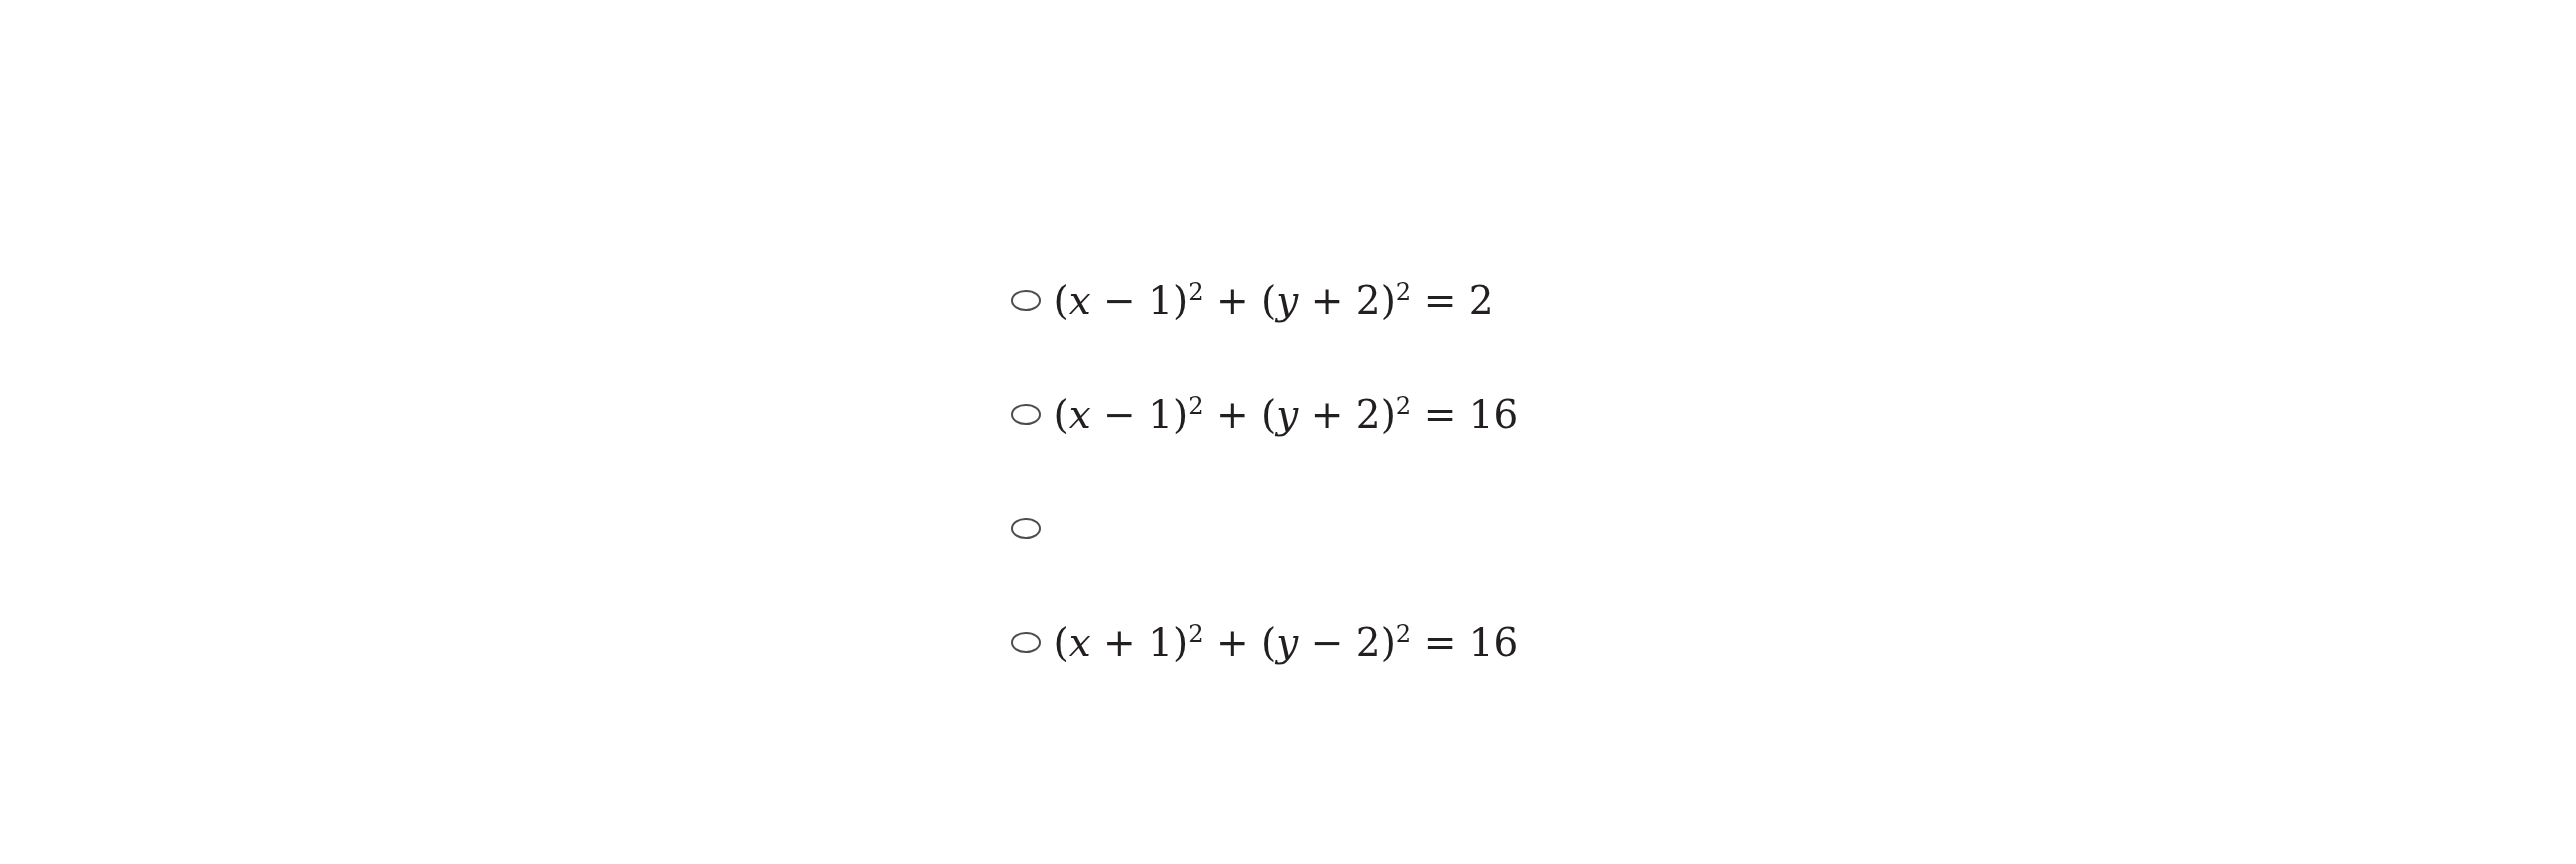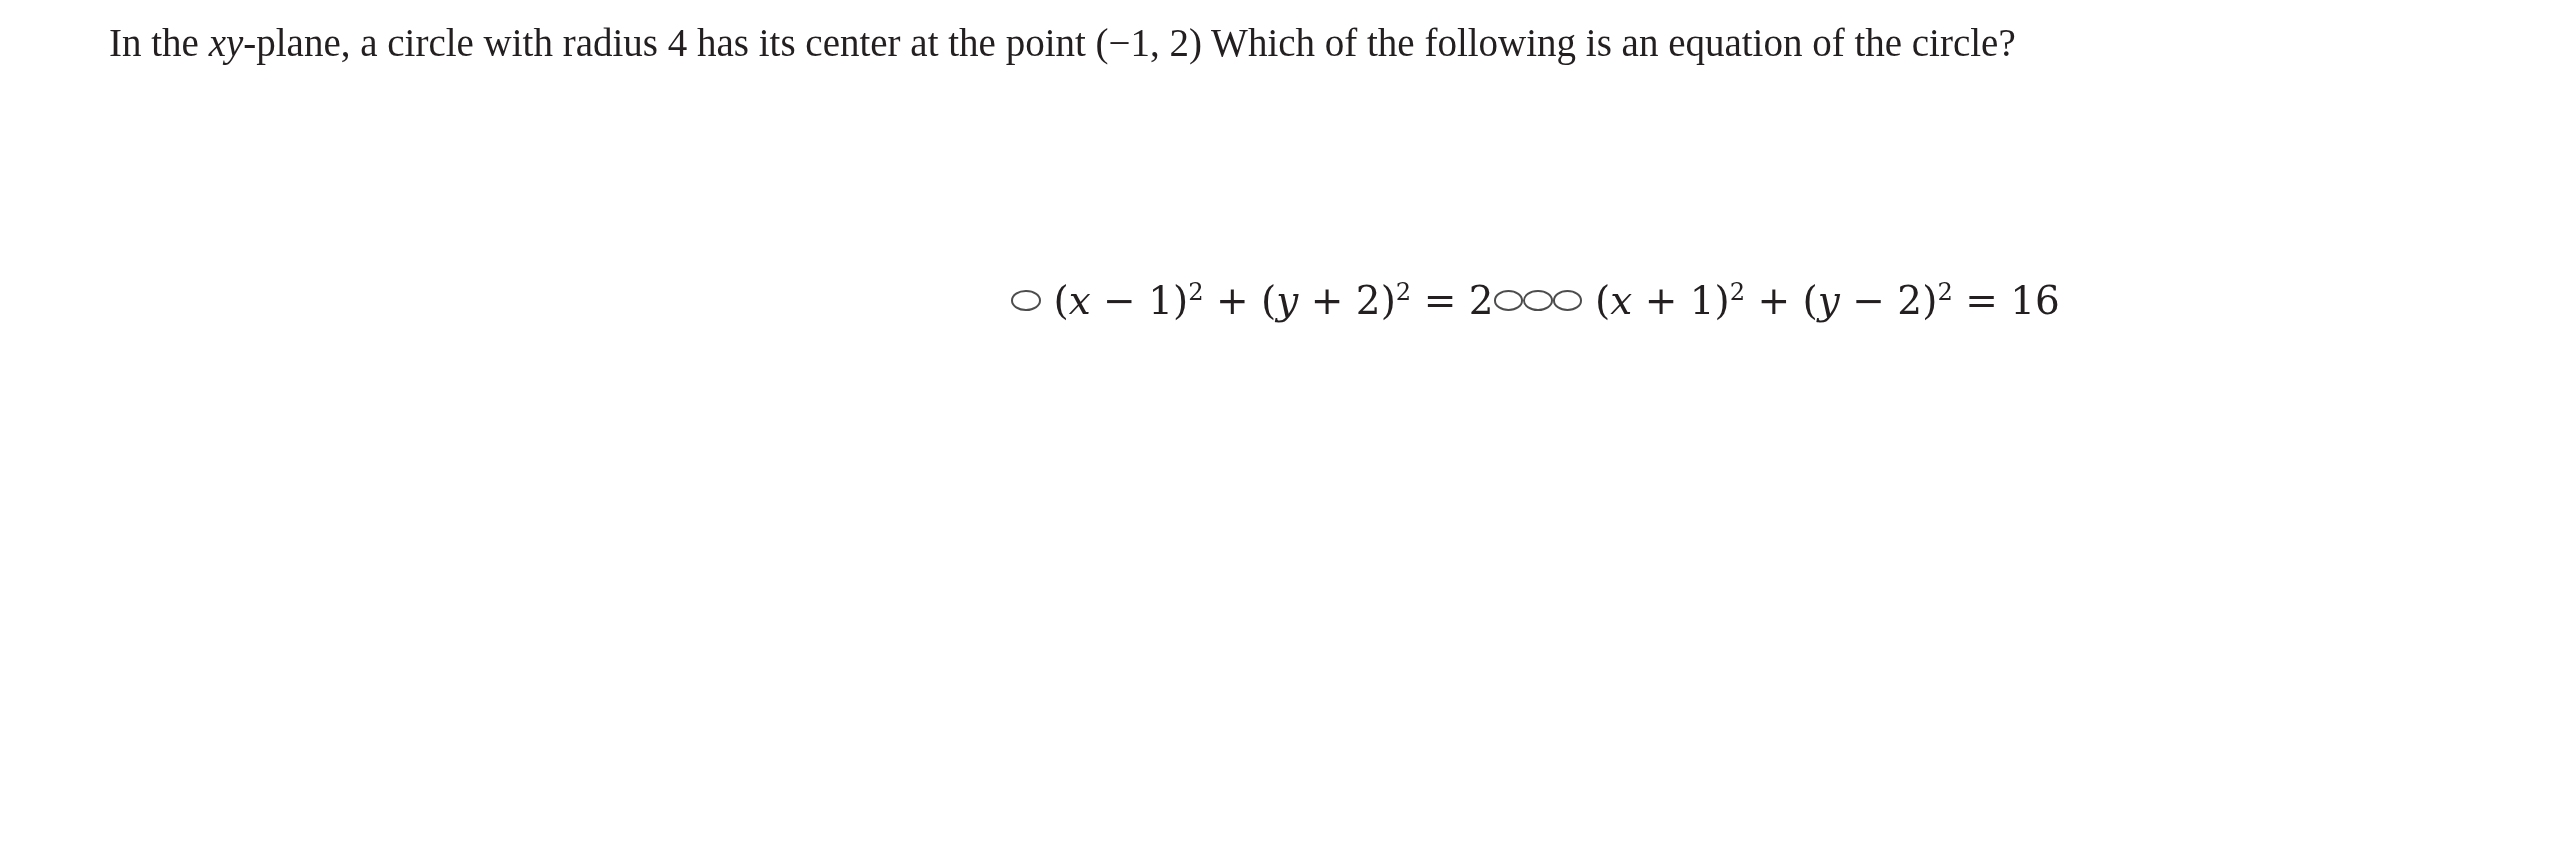--- a/index.html
+++ b/index.html
@@ -28,21 +28,21 @@
     line-height: 1.25;
     color: #231f20;
     white-space: nowrap;
     font-family: "Liberation Serif", serif;
   }
   .choices {
     position: absolute;
     left: 1011px;
     top: 268px;
     display: flex;
-    flex-direction: row;
+    flex-direction: column;
   }
   .choice-row {
     display: flex;
     align-items: center;
     height: 65px;
     margin-bottom: 49px;
   }
   .choice-row:last-child { margin-bottom: 0; }
   .radio {
     width: 29.5px;
@@ -65,32 +65,32 @@
     font-size: 0.62em;
     vertical-align: super;
     line-height: 0;
   }
 </style>
 </head>
 <body>
 
 <div class="page">
 
-  <div class="question-stem">In the <i>xy</i>-plane, a circle with radius 4 has its center at the point (−1, 2) Which of the following is an equation of the circle?</div>
 
   <div class="choices">
 
     <div class="choice-row">
       <span class="radio"></span>
       <span class="choice-text">(<i>x</i> − 1)<sup>2</sup> + (<i>y</i> + 2)<sup>2</sup> = 2</span>
     </div>
 
 
     <div class="choice-row">
       <span class="radio"></span>
+      <span class="choice-text">(<i>x</i> − 1)<sup>2</sup> + (<i>y</i> + 2)<sup>2</sup> = 16</span>
     </div>
 
     <div class="choice-row">
       <span class="radio"></span>
     </div>
 
     <div class="choice-row">
       <span class="radio"></span>
       <span class="choice-text">(<i>x</i> + 1)<sup>2</sup> + (<i>y</i> − 2)<sup>2</sup> = 16</span>
     </div>

